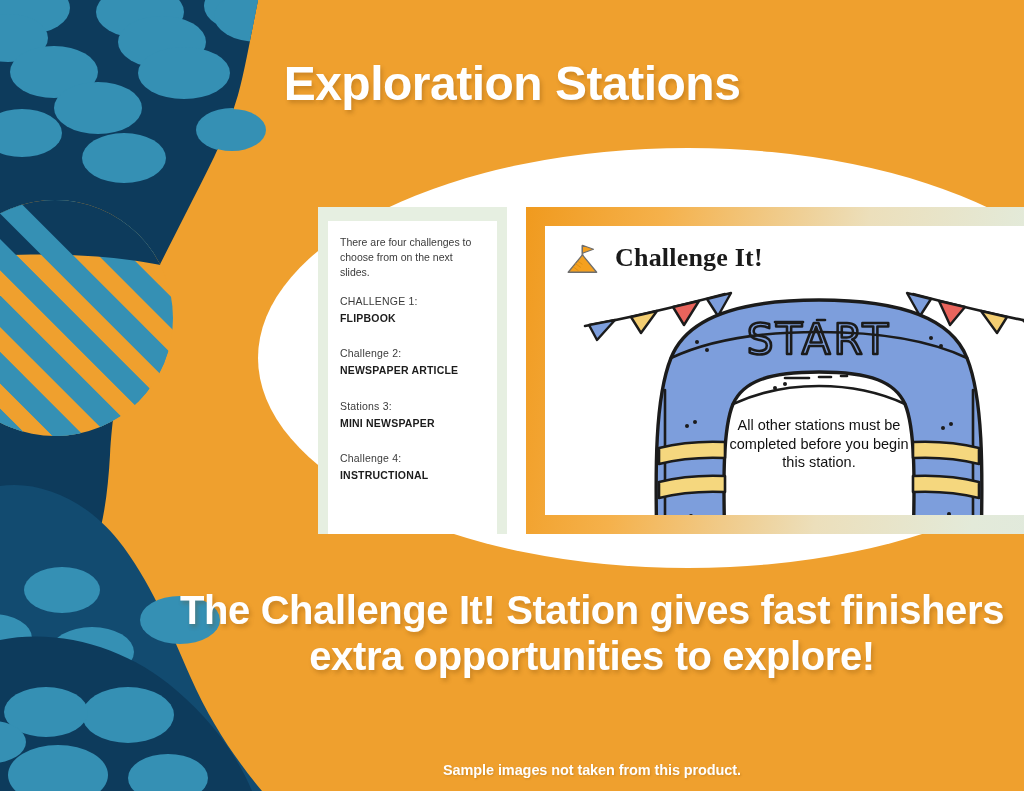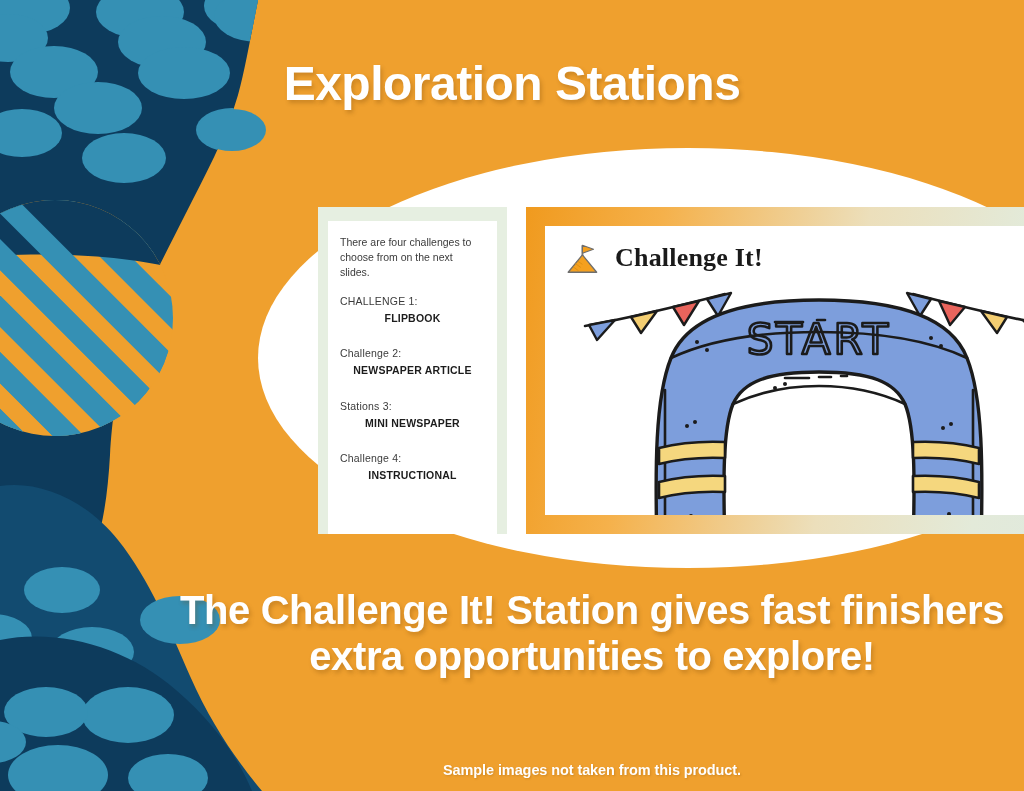--- a/index.html
+++ b/index.html
@@ -47,21 +47,21 @@
     background:#ffffff;
     width:100%;height:313px;
     box-sizing:border-box;
     padding:14px 12px;
     font-size:10.5px;
     color:#3b3b3b;
     line-height:1.45;
   }
   .sl-para{margin:0 0 13px 0;}
   .sl-ch{margin:12px 0 2px 0;letter-spacing:.2px;}
-  .sl-chname{margin:0 0 20px 0;font-weight:bold;letter-spacing:.2px;color:#1c1c1c;text-align:center;}
+  .sl-chname{margin:0 0 20px 0;font-weight:bold;letter-spacing:.2px;color:#1c1c1c;}
   .sl-chname.last{margin-bottom:0;}
 
   
   .slide-right{
     flex:1 1 auto;
     height:327px;
     background:linear-gradient(100deg,#F09A1E 0%,#F5B14B 22%,#ecdfbb 55%,#e3ead9 80%,#dfe9e0 100%);
     padding:19px;
     box-sizing:border-box;
     margin-left:3px;
@@ -342,20 +342,21 @@
                   <path d="M238,42 L246,42"></path>
                 <path d="M206,100 L230,100"></path>
                   <path d="M240,99 L252,99"></path>
                   <path d="M262,98 L268,98"></path>
               </g>
 
               <text x="240" y="76" text-anchor="middle" font-family="'DejaVu Sans', sans-serif" font-size="42" letter-spacing="3" fill="none" stroke="#1b1b1b" stroke-width="2.6">START</text>
             </g>
           </svg>
 
+          <div class="arch-msg">All other stations must be completed before you begin this station.</div>
         </div>
 
       </div>
     </div>
   </div>
 
   <div class="title-top">Exploration Stations</div>
   <div class="headline">The Challenge It! Station gives fast finishers extra opportunities to explore!</div>
   <div class="disclaimer">Sample images not taken from this product.</div>
 

